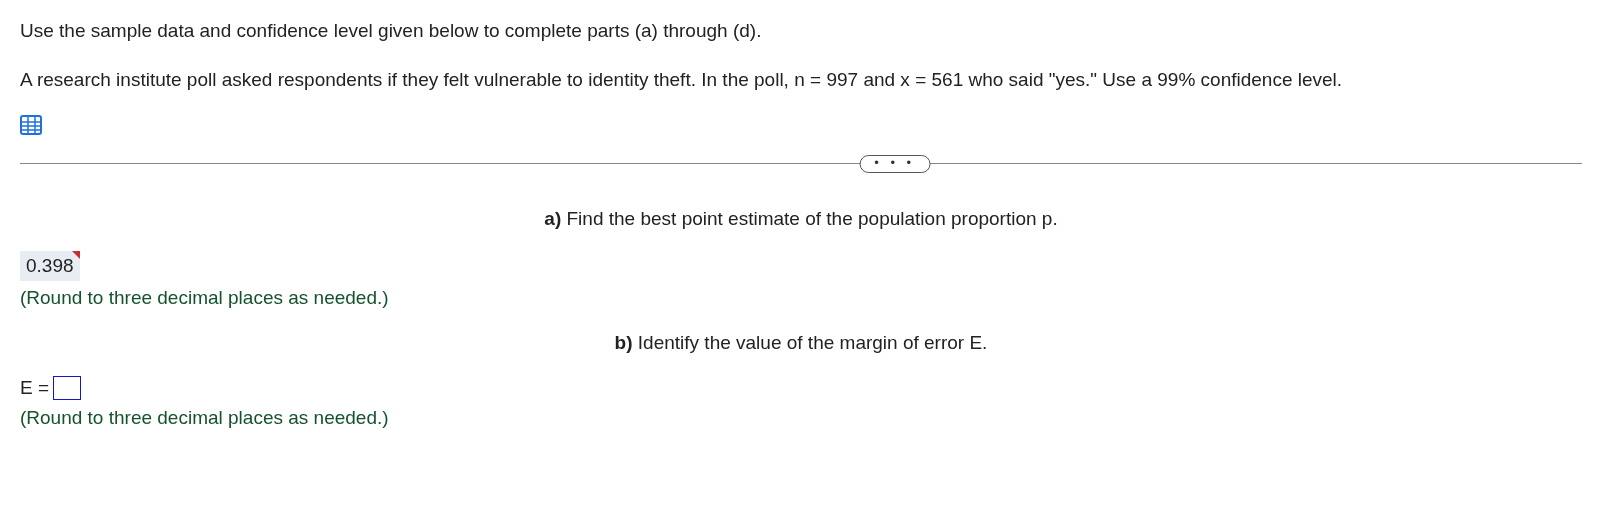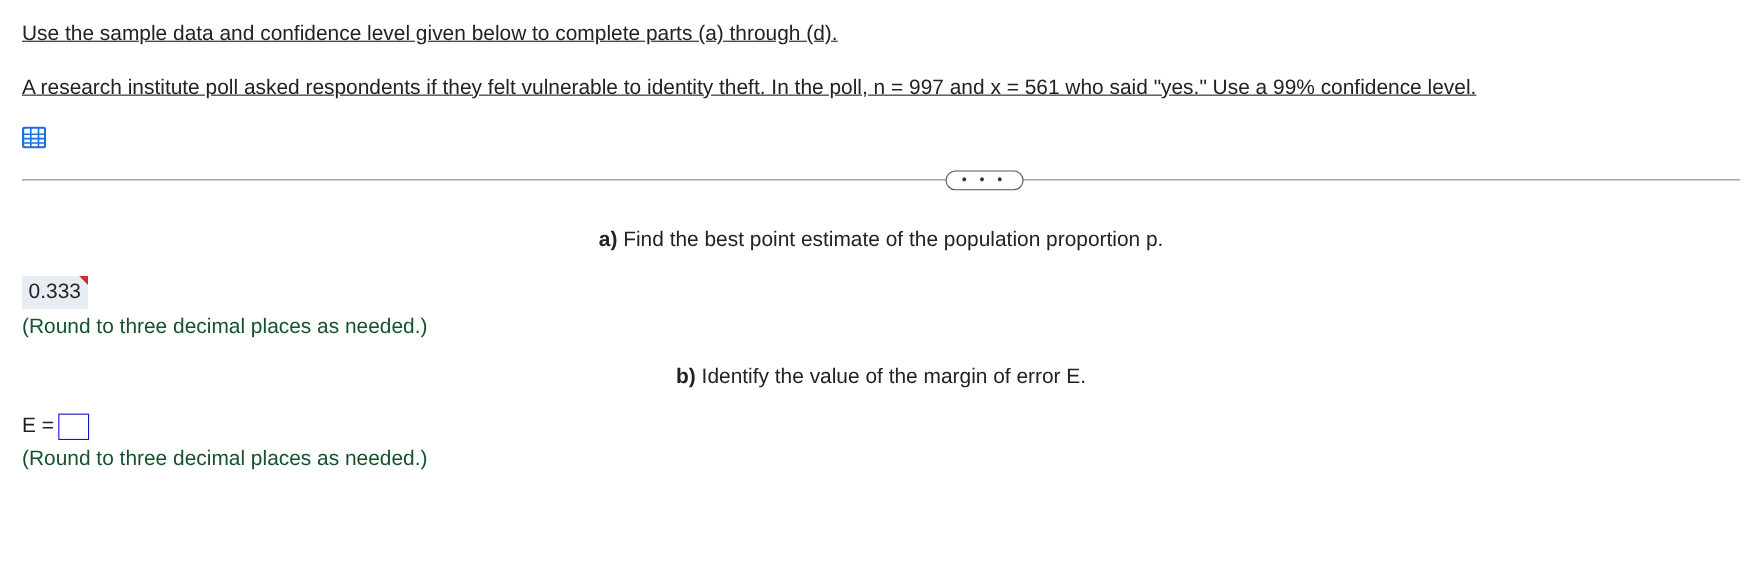--- a/index.html
+++ b/index.html
@@ -10,21 +10,20 @@
     body {
       font-family: Arial, Helvetica, sans-serif;
       font-size: 19px;
       color: #222;
       padding: 18px 20px;
       width: 1602px;
       line-height: 1.4;
     }
     .intro-line {
       margin-bottom: 22px;
-      text-decoration: underline;
     }
     .icon-row {
       display: flex;
       align-items: center;
       gap: 10px;
       margin-bottom: 28px;
     }
     .table-icon {
       width: 22px;
       height: 20px;
@@ -116,21 +115,21 @@
 <div class="divider-wrap">
   <hr class="divider-line">
   <div class="dots-pill">• • •</div>
 </div>
 
 <div class="question-part">
   <span class="part-label">a)</span><span> Find the best point estimate of the population proportion p.</span>
 </div>
 
 <div>
-  <span class="answer-box-filled">0.333</span>
+  <span class="answer-box-filled">0.398</span>
 </div>
 <div class="hint-text">(Round to three decimal places as needed.)</div>
 
 <div class="question-part">
   <span class="part-label">b)</span><span> Identify the value of the margin of error E.</span>
 </div>
 
 <div class="eq-row">
   <span>E =</span>
   <span class="input-empty"></span>

